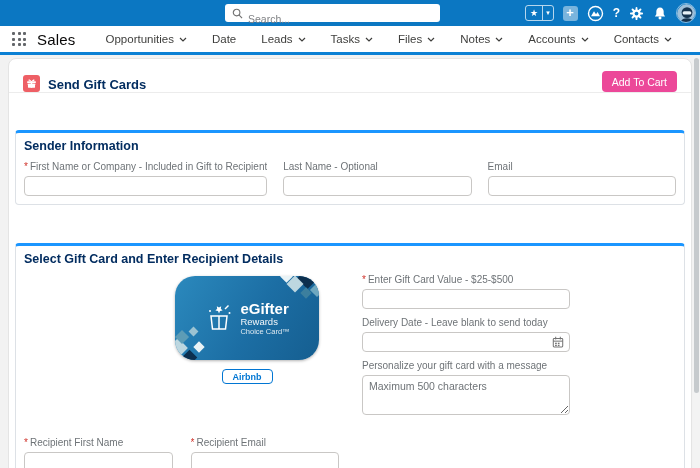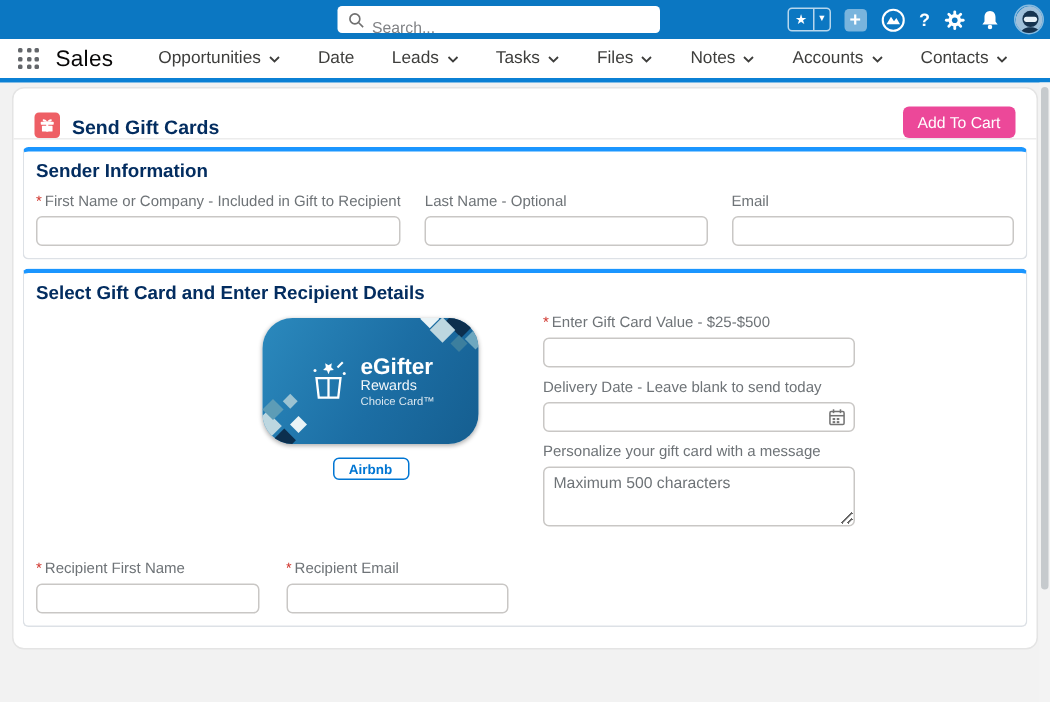--- a/index.html
+++ b/index.html
@@ -34,21 +34,21 @@
 
   
   .outer-card { margin:3px 8px 0 8px; background:#fff; border:1px solid #e4e4e4; border-radius:8px; }
   .page-header { display:flex; align-items:flex-end; height:34px; padding:0 14px; border-bottom:1px solid #ececec; }
   .gift-badge { width:17px; height:17px; border-radius:3px; background:#ee5f65; display:flex; align-items:center; justify-content:center; }
   .page-title { font-size:13px; font-weight:bold; color:#032d60; margin-left:8px; }
   .add-cart { margin-left:auto; height:21px; padding:0 10px; background:#ec4899; color:#fff; border:none;
               border-radius:4px; font-size:10.5px; font-family:"Liberation Sans", sans-serif; cursor:pointer; }
 
   .sections { padding:5px 6px 14px 6px; display:flex; flex-direction:column; gap:6px; }
-  .section { border:1px solid #dde1e6; border-top:3px solid #1b96ff; border-radius:4px; padding:6px 8px 8px 8px; background:#fff; }
+  .section { border:1px solid #dde1e6; border-top:3px solid #1b96ff; border-radius:4px; padding:6px 8px 8px 8px; background:#fff;margin-top:32px; }
   .sec-heading { font-size:12.5px; font-weight:bold; color:#032d60; }
 
   .field label { display:block; font-size:10px; color:#6e7377; margin-bottom:4px; white-space:nowrap; overflow:hidden; }
   .req { color:#d0342c; margin-right:2px; }
   .field input, .field textarea { width:100%; border:1px solid #c9c7c5; border-radius:4px; background:#fff;
         font-size:11px; color:#333; padding:0 6px; font-family:"Liberation Sans", sans-serif; outline:none; }
   .field input { height:20px; }
   .field textarea { height:40px; padding:4px 6px; font-size:10.5px; resize:both; }
   .field textarea::placeholder { color:#6e7377; }
 

